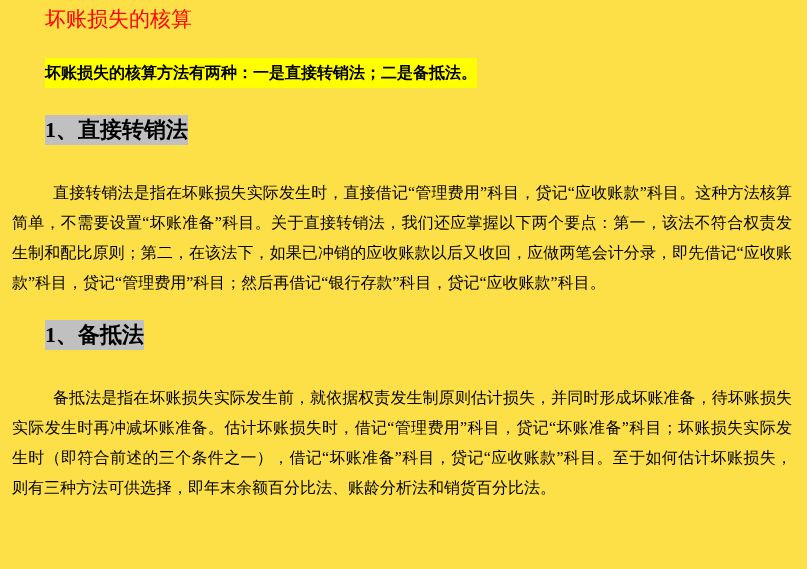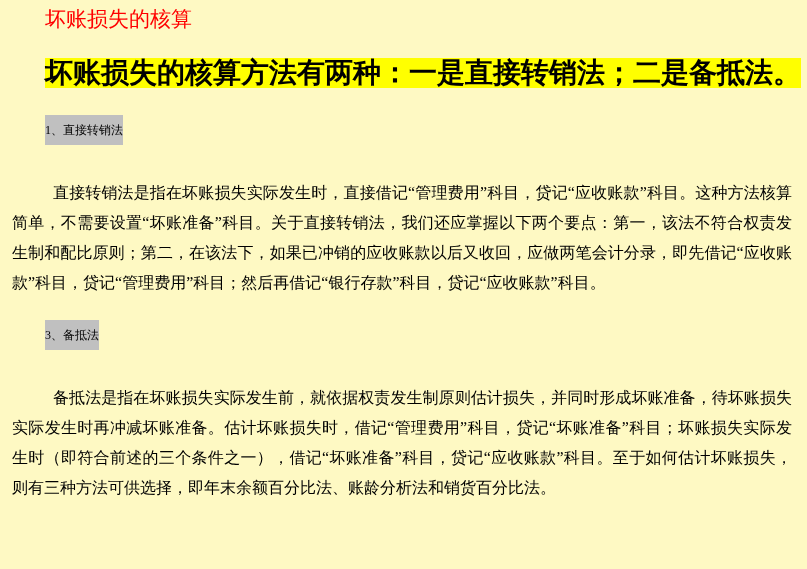--- a/index.html
+++ b/index.html
@@ -4,53 +4,53 @@
 <style>
   html, body {
     margin: 0;
     padding: 0;
     background: #ffffff;
   }
   .page {
     position: relative;
     width: 807px;
     height: 569px;
-    background: #fef9c3;
+    background: #fde047;
     overflow: hidden;
     font-family: "Liberation Serif", "DejaVu Serif", serif;
     color: #000000;
   }
   .doc-title {
     margin: 8px 0 0 45px;
     font-size: 21px;
     line-height: 22px;
     font-weight: normal;
     color: #ff0000;
   }
   .summary-line {
     margin: 28px 0 0 45px;
   }
   .hl-yellow {
     display: inline-block;
     background: #ffff00;
     font-weight: bold;
-    font-size: 28px;
+    font-size: 16px;
     line-height: 30px;
   }
   .heading-line-1 {
     margin: 27px 0 0 45px;
   }
   .heading-line-2 {
     margin: 22px 0 0 45px;
   }
   .hl-gray {
     display: inline-block;
     background: #c0c0c0;
-    font-weight: normal;
-    font-size: 12px;
+    font-weight: bold;
+    font-size: 22px;
     line-height: 30px;
   }
   .body-para {
     width: 780px;
     margin: 33px 15px 0 12px;
     font-size: 16px;
     line-height: 30px;
     text-align: justify;
     text-indent: 41px;
   }
@@ -69,18 +69,18 @@
     <span class="hl-yellow">坏账损失的核算方法有两种：一是直接转销法；二是备抵法。</span>
   </p>
 
   <p class="heading-line-1">
     <span class="hl-gray">1、直接转销法</span>
   </p>
 
   <p class="body-para">直接转销法是指在坏账损失实际发生时，直接借记“管理费用”科目，贷记“应收账款”科目。这种方法核算简单，不需要设置“坏账准备”科目。关于直接转销法，我们还应掌握以下两个要点：第一，该法不符合权责发生制和配比原则；第二，在该法下，如果已冲销的应收账款以后又收回，应做两笔会计分录，即先借记“应收账款”科目，贷记“管理费用”科目；然后再借记“银行存款”科目，贷记“应收账款”科目。</p>
 
   <p class="heading-line-2">
-    <span class="hl-gray">3、备抵法</span>
+    <span class="hl-gray">1、备抵法</span>
   </p>
 
   <p class="body-para second">备抵法是指在坏账损失实际发生前，就依据权责发生制原则估计损失，并同时形成坏账准备，待坏账损失实际发生时再冲减坏账准备。估计坏账损失时，借记“管理费用”科目，贷记“坏账准备”科目；坏账损失实际发生时（即符合前述的三个条件之一），借记“坏账准备”科目，贷记“应收账款”科目。至于如何估计坏账损失，则有三种方法可供选择，即年末余额百分比法、账龄分析法和销货百分比法。</p>
 
 </div>
 
 </body></html>

